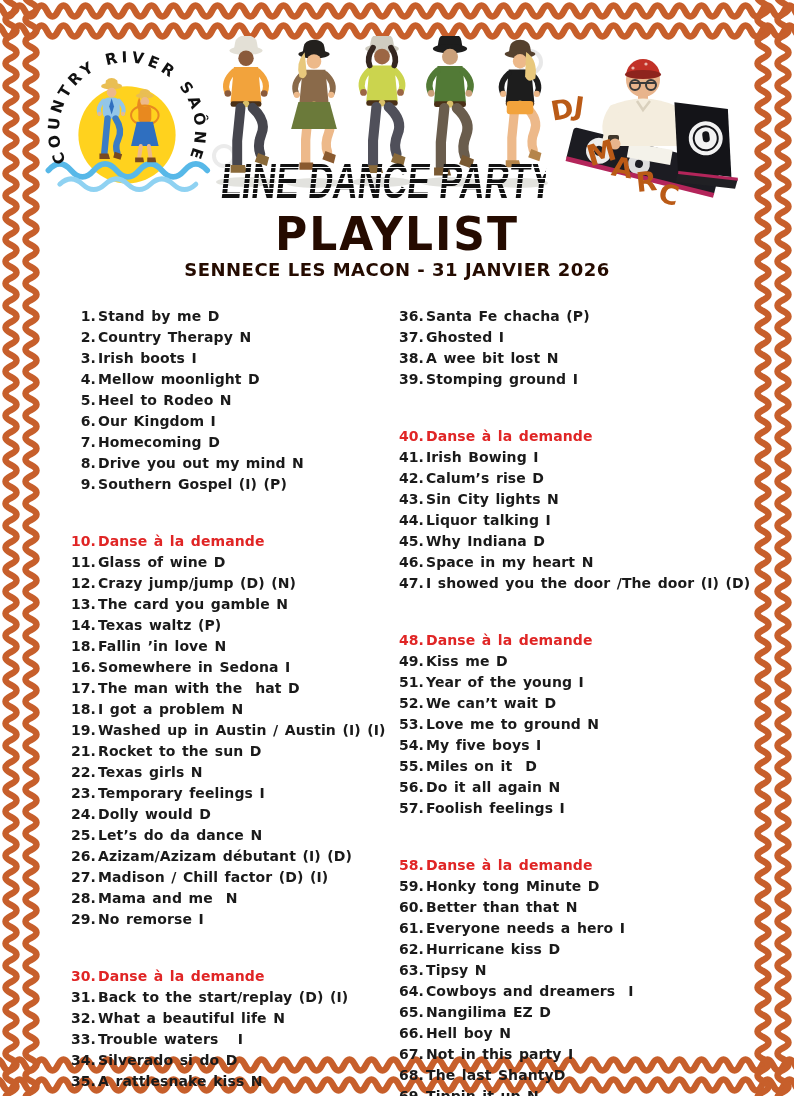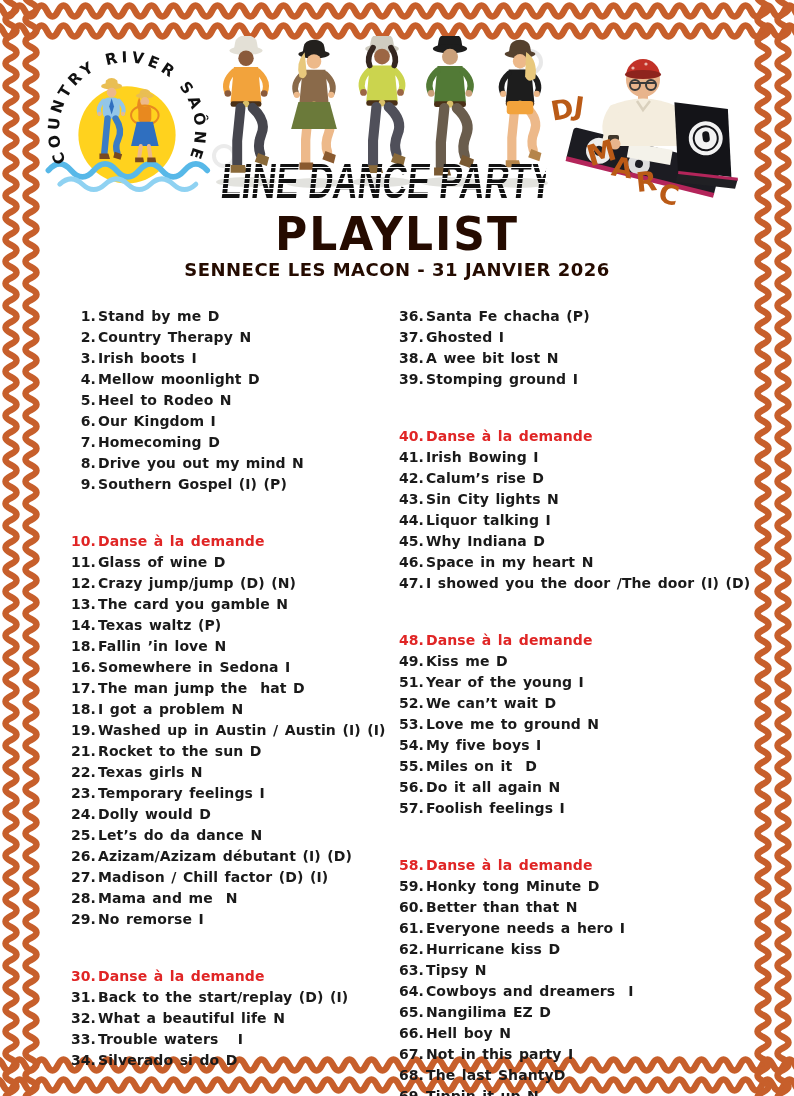--- a/index.html
+++ b/index.html
@@ -218,37 +218,38 @@
       <div class="row"><span class="num">7.</span><span class="song">Homecoming D</span></div>
       <div class="row"><span class="num">8.</span><span class="song">Drive you out my mind N</span></div>
       <div class="row"><span class="num">9.</span><span class="song">Southern Gospel (I) (P)</span></div>
       <div class="row red"><span class="num">10.</span><span class="song">Danse à la demande</span></div>
       <div class="row"><span class="num">11.</span><span class="song">Glass of wine D</span></div>
       <div class="row"><span class="num">12.</span><span class="song">Crazy jump/jump (D) (N)</span></div>
       <div class="row"><span class="num">13.</span><span class="song">The card you gamble N</span></div>
       <div class="row"><span class="num">14.</span><span class="song">Texas waltz (P)</span></div>
       <div class="row"><span class="num">18.</span><span class="song">Fallin ’in love N</span></div>
       <div class="row"><span class="num">16.</span><span class="song">Somewhere in Sedona I</span></div>
-      <div class="row"><span class="num">17.</span><span class="song">The man jump the  hat D</span></div>
+      <div class="row"><span class="num">17.</span><span class="song">The man with the  hat D</span></div>
       <div class="row"><span class="num">18.</span><span class="song">I got a problem N</span></div>
       <div class="row"><span class="num">19.</span><span class="song">Washed up in Austin / Austin (I) (I)</span></div>
       <div class="row"><span class="num">21.</span><span class="song">Rocket to the sun D</span></div>
       <div class="row"><span class="num">22.</span><span class="song">Texas girls N</span></div>
       <div class="row"><span class="num">23.</span><span class="song">Temporary feelings I</span></div>
       <div class="row"><span class="num">24.</span><span class="song">Dolly would D</span></div>
       <div class="row"><span class="num">25.</span><span class="song">Let’s do da dance N</span></div>
       <div class="row"><span class="num">26.</span><span class="song">Azizam/Azizam débutant (I) (D)</span></div>
       <div class="row"><span class="num">27.</span><span class="song">Madison / Chill factor (D) (I)</span></div>
       <div class="row"><span class="num">28.</span><span class="song">Mama and me  N</span></div>
       <div class="row"><span class="num">29.</span><span class="song">No remorse I</span></div>
       <div class="row red"><span class="num">30.</span><span class="song">Danse à la demande</span></div>
       <div class="row"><span class="num">31.</span><span class="song">Back to the start/replay (D) (I)</span></div>
       <div class="row"><span class="num">32.</span><span class="song">What a beautiful life N</span></div>
       <div class="row"><span class="num">33.</span><span class="song">Trouble waters   I</span></div>
       <div class="row"><span class="num">34.</span><span class="song">Silverado si do D</span></div>
+      <div class="row"><span class="num">35.</span><span class="song">A rattlesnake kiss N</span></div>
     </div>
   <div class="col col-right" id="col-right">
       <div class="row"><span class="num">36.</span><span class="song">Santa Fe chacha (P)</span></div>
       <div class="row"><span class="num">37.</span><span class="song">Ghosted I</span></div>
       <div class="row"><span class="num">38.</span><span class="song">A wee bit lost N</span></div>
       <div class="row"><span class="num">39.</span><span class="song">Stomping ground I</span></div>
       <div class="row red"><span class="num">40.</span><span class="song">Danse à la demande</span></div>
       <div class="row"><span class="num">41.</span><span class="song">Irish Bowing I</span></div>
       <div class="row"><span class="num">42.</span><span class="song">Calum’s rise D</span></div>
       <div class="row"><span class="num">43.</span><span class="song">Sin City lights N</span></div>

